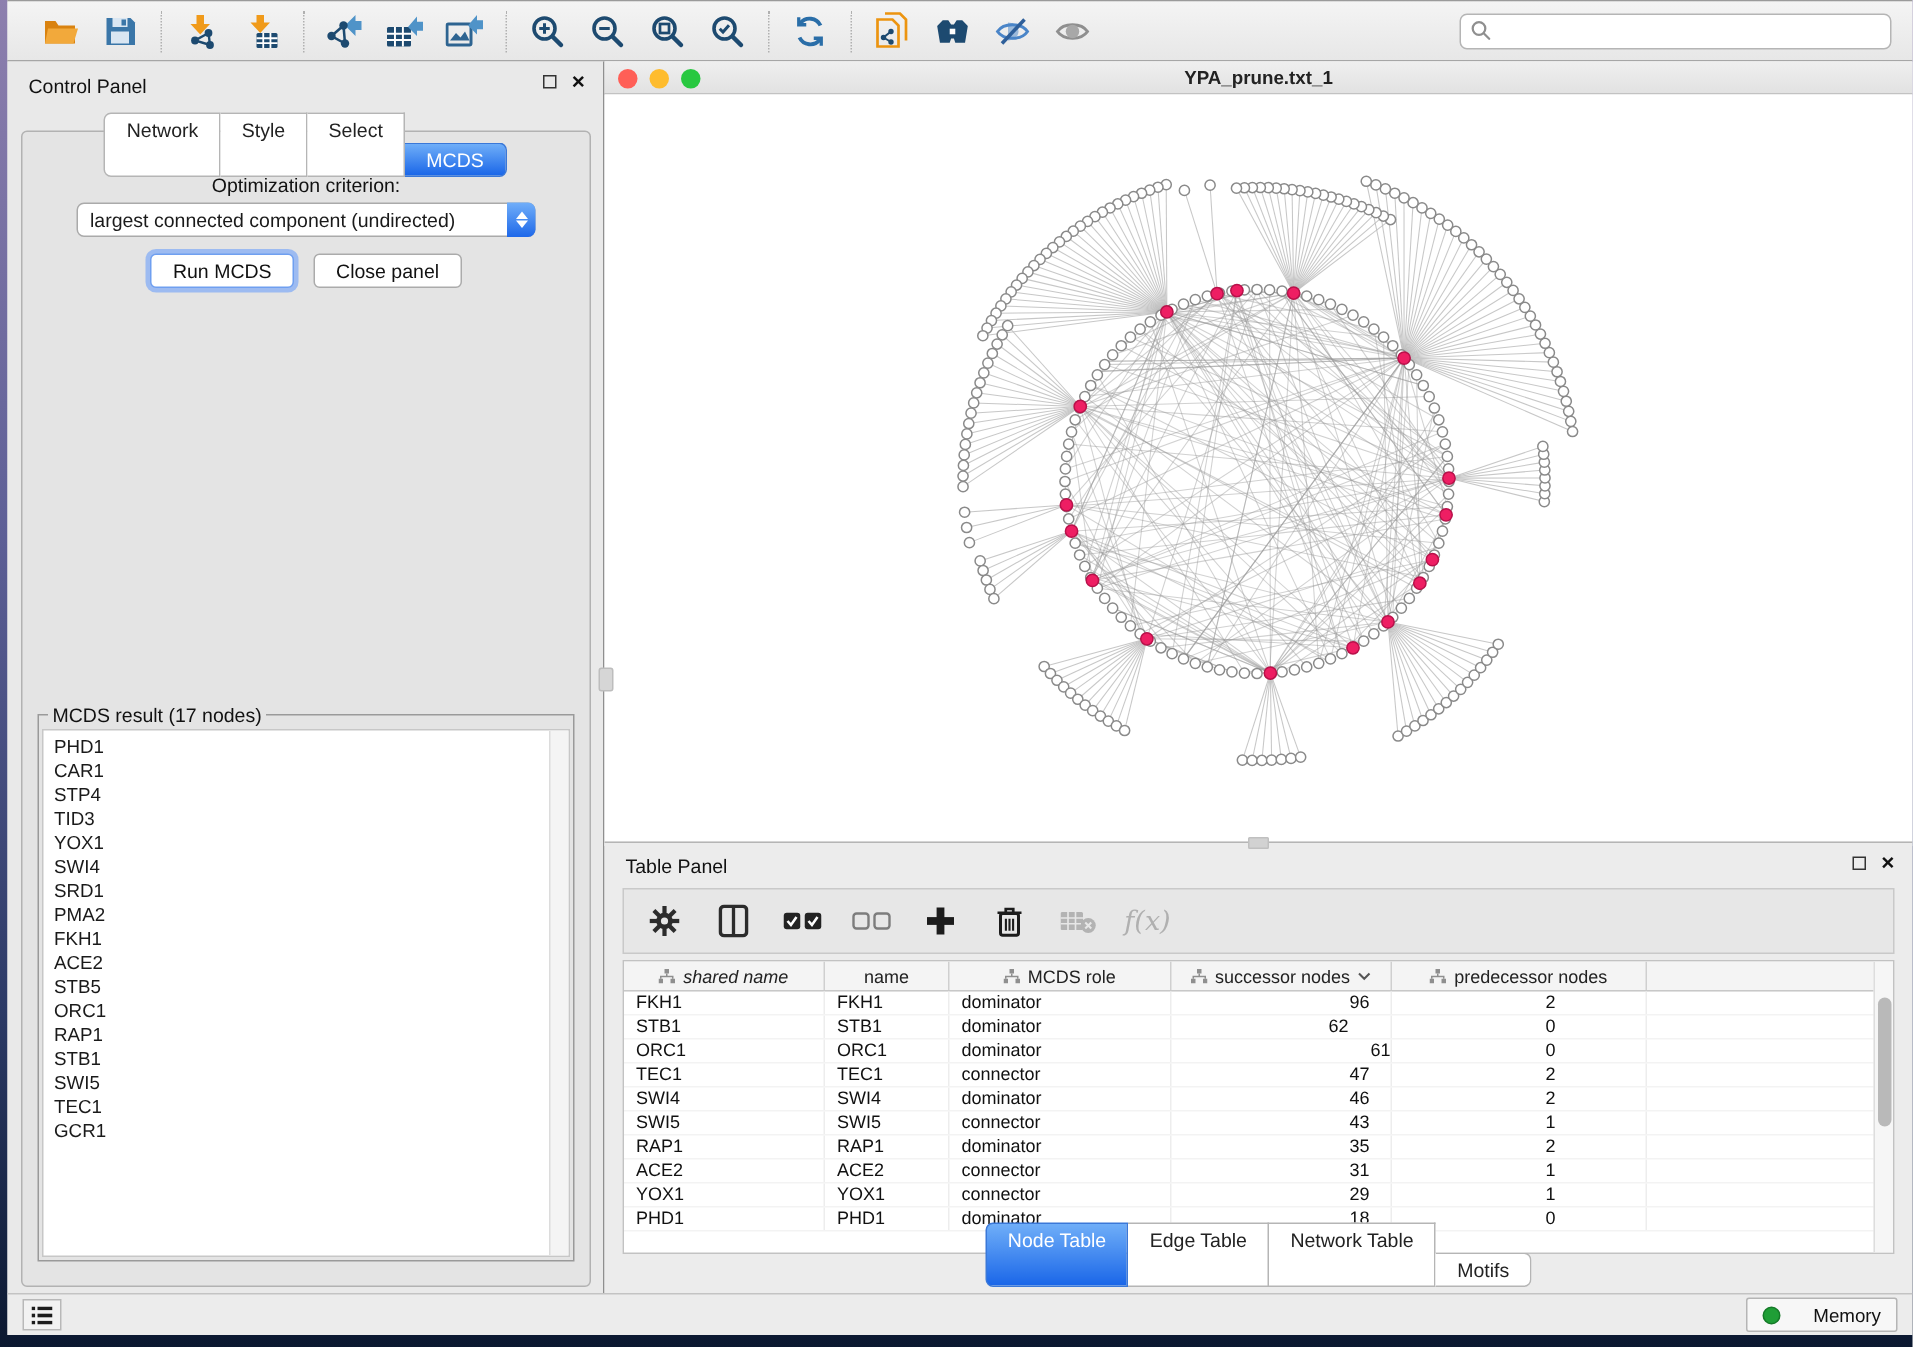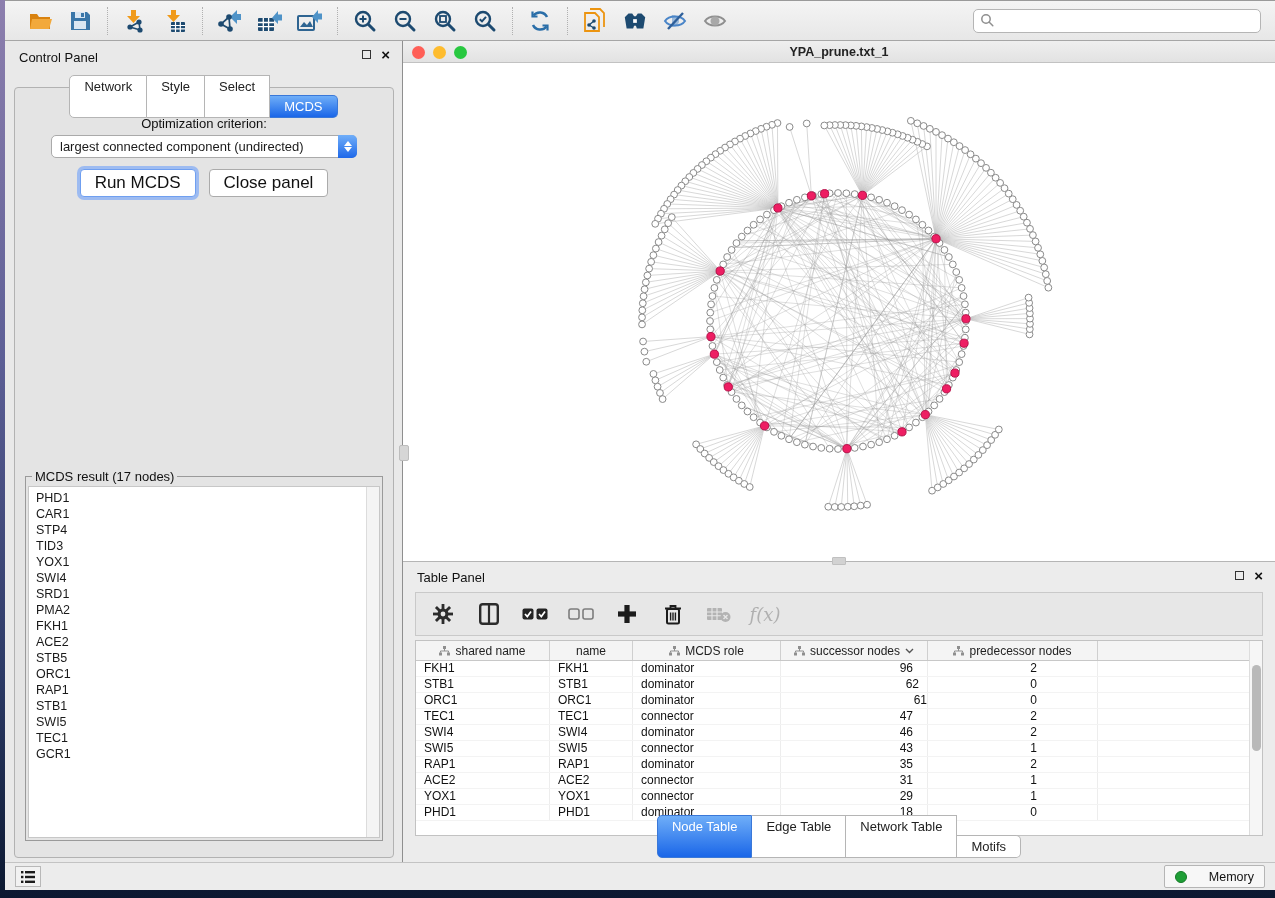--- a/index.html
+++ b/index.html
@@ -40,21 +40,21 @@
     background:#e4e4e4; border:1px solid #b2b2b2; border-radius:4px; }
   .opt-label { position:absolute; top:28px; left:0; right:0; text-align:center; font-size:13px; color:#111; }
   .opt-select { position:absolute; top:47px; left:36px; right:36px; height:23px; background:#fff;
     border:1px solid #aaa; border-radius:5px; display:flex; align-items:center; cursor:pointer; }
   .opt-select .val { flex:1; font-size:13px; padding-left:8px; white-space:nowrap; overflow:hidden; }
   .opt-stepper { width:19px; height:23px; margin:-1px -1px -1px 0; border-radius:0 5px 5px 0;
     background:linear-gradient(#70aef9,#1e68e9); display:flex; flex-direction:column; align-items:center; justify-content:center; gap:1px; }
   .arr-up { width:0; height:0; border-left:4px solid transparent; border-right:4px solid transparent; border-bottom:5px solid #fff; }
   .arr-dn { width:0; height:0; border-left:4px solid transparent; border-right:4px solid transparent; border-top:5px solid #fff; }
   .cp-buttons { position:absolute; top:81px; left:0; right:0; display:flex; justify-content:center; gap:13px; }
-  .btn { font-size:17px; padding:3px 14px; background:#fff; border:1px solid #ababab; border-radius:4px; cursor:pointer; color:#111; }
+  .btn { font-size:13px; padding:3px 14px; background:#fff; border:1px solid #ababab; border-radius:4px; cursor:pointer; color:#111; }
   .btn.focused { box-shadow:0 0 0 3px rgba(110,160,250,.6); border-color:#6f9ff0; }
   .result-fieldset { position:absolute; top:381px; left:10px; right:10px; height:372px;
     border:1px solid #9a9a9a; background:transparent; }
   .result-fieldset legend { font-size:13px; margin-left:6px; padding:0 3px; color:#111; }
   .result-list { position:absolute; top:2px; left:2px; right:2px; bottom:2px; background:#fff;
     border:1px solid #c7c7c7; overflow:hidden; font-size:12.5px; line-height:16px; padding:3px 0 0 7px; }
   .result-scroll { position:absolute; top:0; right:0; bottom:0; width:13px; background:#f4f4f4; border-left:1px solid #dcdcdc; }
   .cp-splitter { position:absolute; right:-7px; top:404px; width:10px; height:16px; background:#d6d6d6;
     border:1px solid #bdbdbd; border-radius:2px; z-index:3; cursor:col-resize; }
 
@@ -1028,21 +1028,21 @@
                 <circle cx="18.5" cy="11" r="5" fill="#b3b3b3"></circle>
                 <path d="M16.5 9l4 4M20.5 9l-4 4" stroke="#e7e7e7" stroke-width="1.4"></path>
               </svg>
           </div>
           <div class="tp-tool">
               <span class="fx">f(x)</span>
             </div>
         </div>
         <div class="tp-table">
           <div class="t-headrow" id="t-headrow">
-              <div class="t-hcell" style="width: 134px;">
+              <div class="t-hcell" style="width: 134px; font-style: italic;">
                 <svg width="11" height="10" viewBox="0 0 11 10">
                   <g fill="#8f8f8f">
                     <rect x="4" y="0" width="3" height="3"></rect>
                     <rect x="0" y="6.5" width="3" height="3"></rect>
                     <rect x="8" y="6.5" width="3" height="3"></rect>
                   </g>
                   <path d="M5.5 3v2M1.5 6.5V5h8v1.5" stroke="#8f8f8f" fill="none"></path>
                 </svg>
                 <span>shared name</span>
               </div>
@@ -1092,21 +1092,21 @@
                 <div class="t-cell" style="width: 134px; padding-left: 8px; text-align: left;">FKH1</div>
                 <div class="t-cell" style="width: 83px; padding-left: 8px; text-align: left;">FKH1</div>
                 <div class="t-cell" style="width: 148px; padding-left: 8px; text-align: left;">dominator</div>
                 <div class="t-cell" style="width: 147px; padding-right: 14px; text-align: right;">96</div>
                 <div class="t-cell" style="width: 170px; padding-right: 60px; text-align: right;">2</div>
               </div>
               <div class="t-row">
                 <div class="t-cell" style="width: 134px; padding-left: 8px; text-align: left;">STB1</div>
                 <div class="t-cell" style="width: 83px; padding-left: 8px; text-align: left;">STB1</div>
                 <div class="t-cell" style="width: 148px; padding-left: 8px; text-align: left;">dominator</div>
-                <div class="t-cell" style="width: 147px; padding-right: 8px; text-align: right;">62</div>
+                <div class="t-cell" style="width: 147px; padding-right: 28px; text-align: right;">62</div>
                 <div class="t-cell" style="width: 170px; padding-right: 60px; text-align: right;">0</div>
               </div>
               <div class="t-row">
                 <div class="t-cell" style="width: 134px; padding-left: 8px; text-align: left;">ORC1</div>
                 <div class="t-cell" style="width: 83px; padding-left: 8px; text-align: left;">ORC1</div>
                 <div class="t-cell" style="width: 148px; padding-left: 8px; text-align: left;">dominator</div>
                 <div class="t-cell" style="width: 147px; padding-right: 0; text-align: right;">61</div>
                 <div class="t-cell" style="width: 170px; padding-right: 60px; text-align: right;">0</div>
               </div>
               <div class="t-row">

